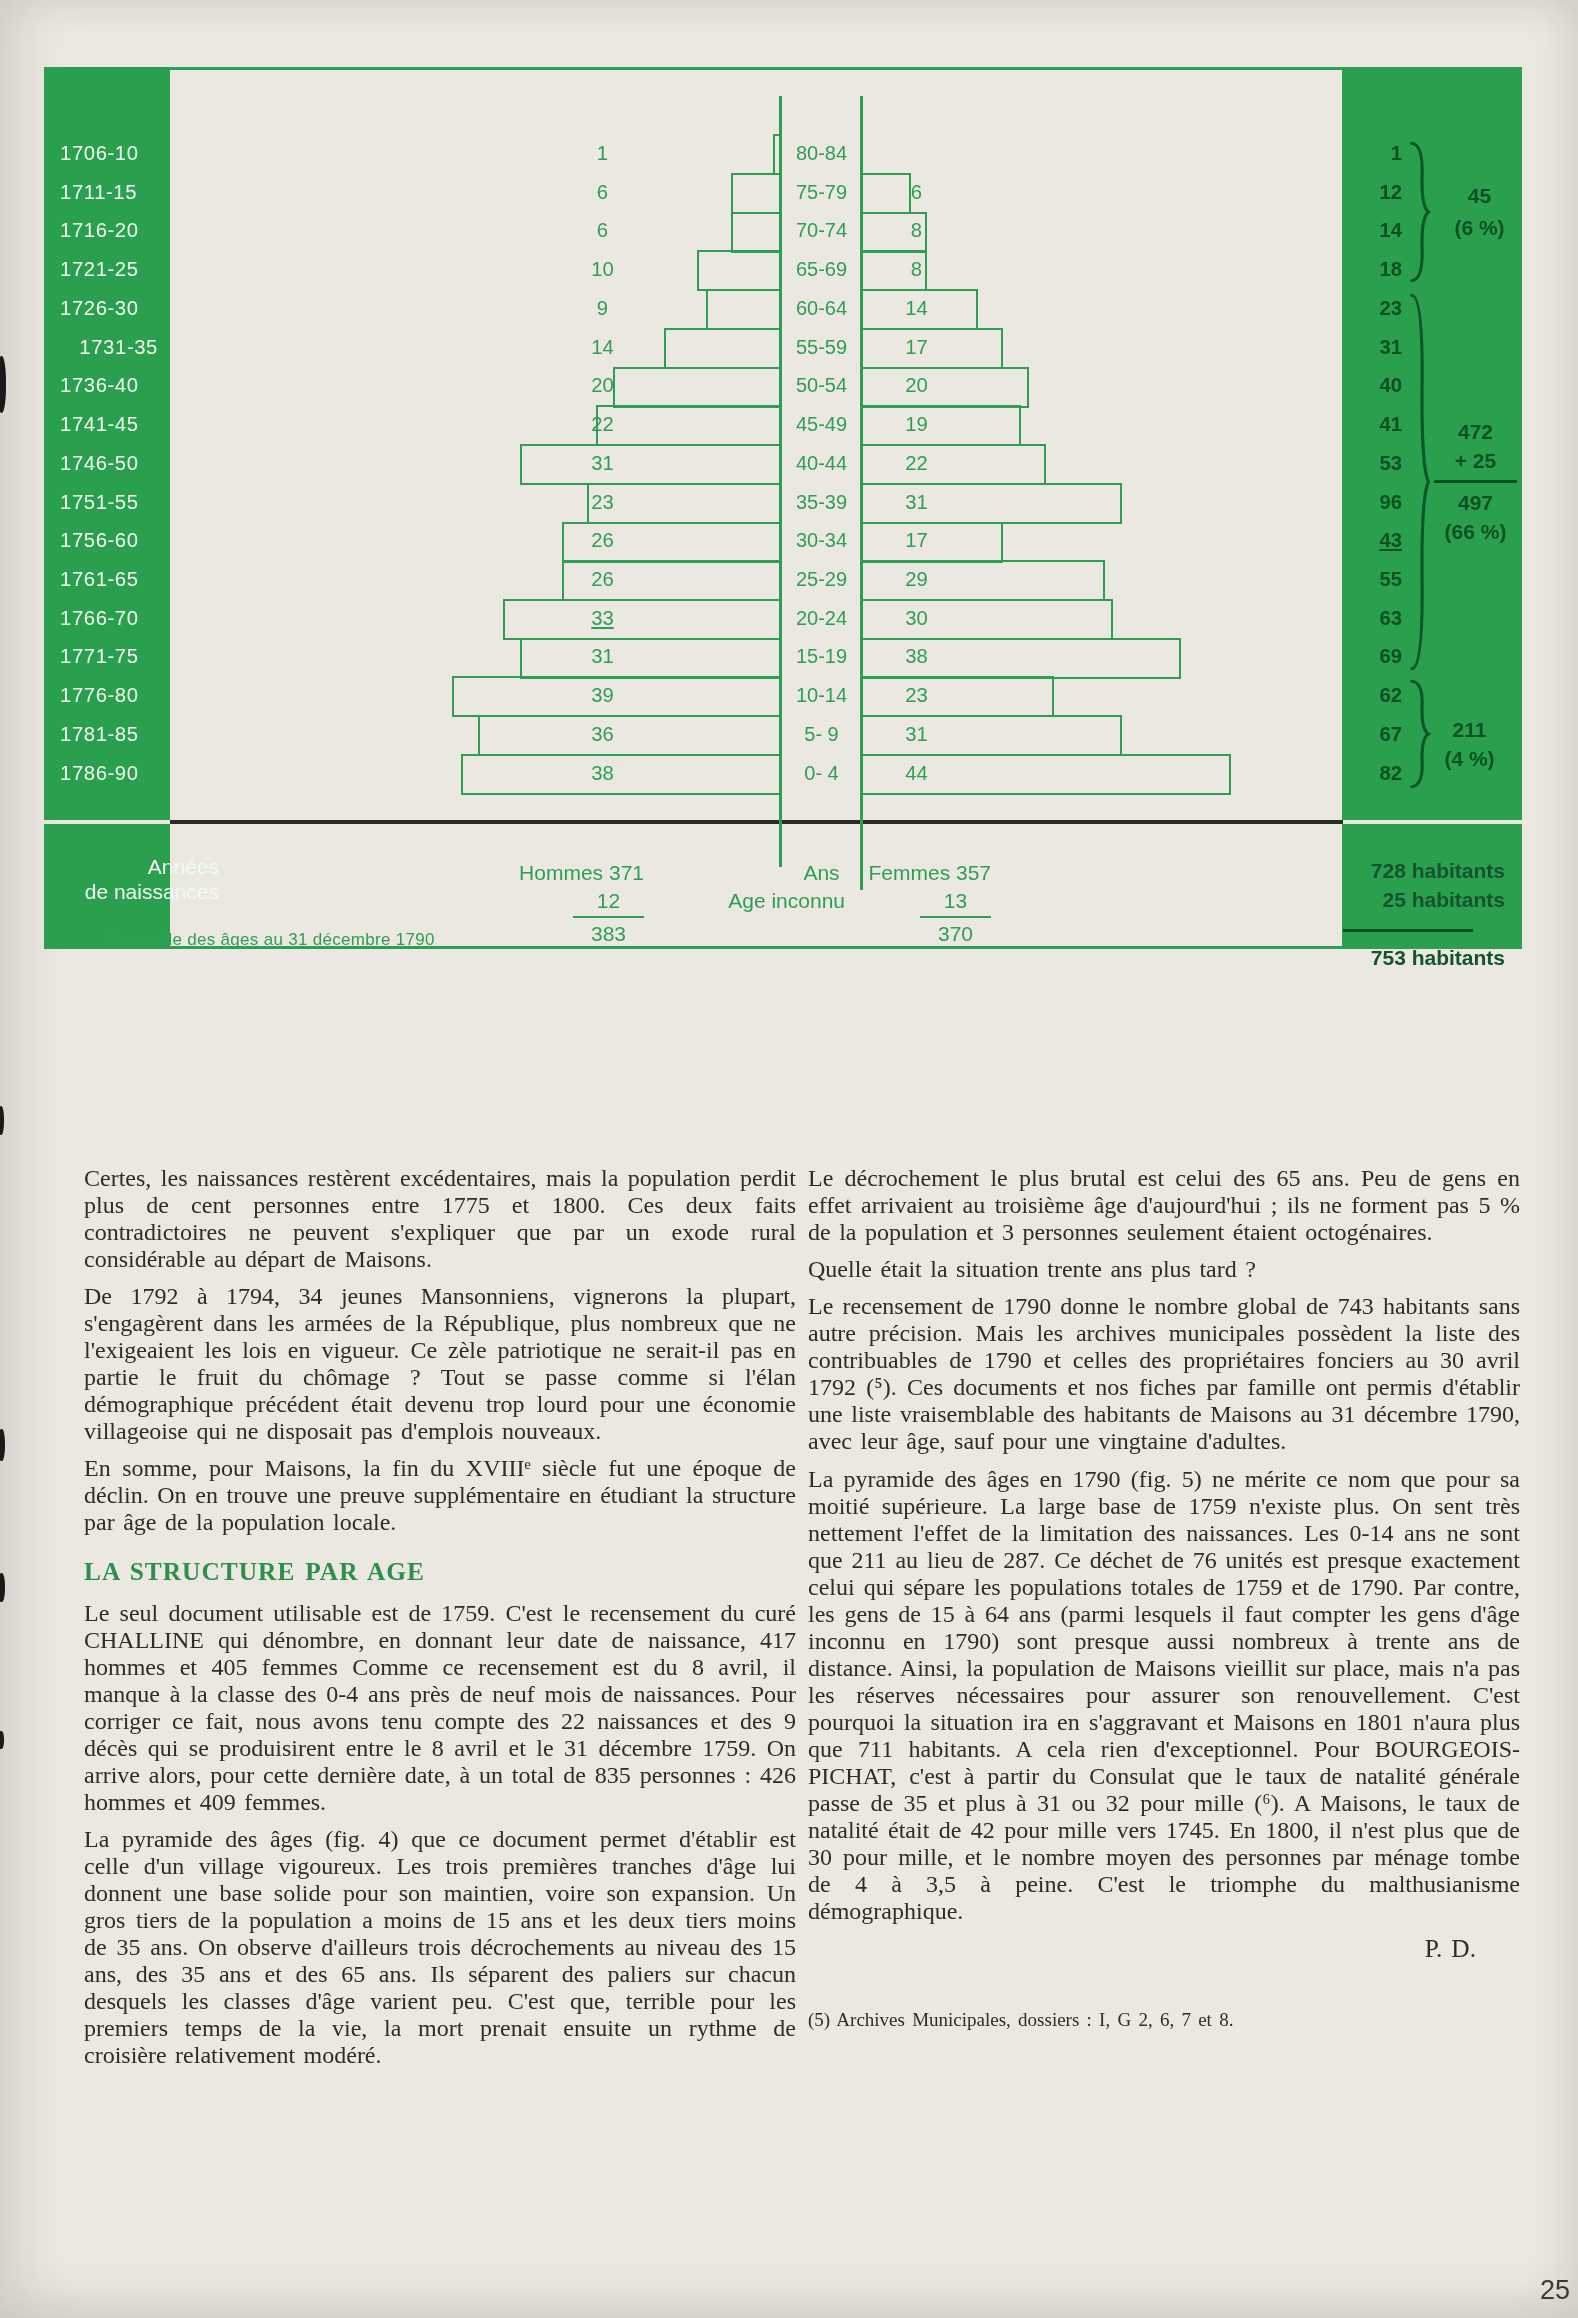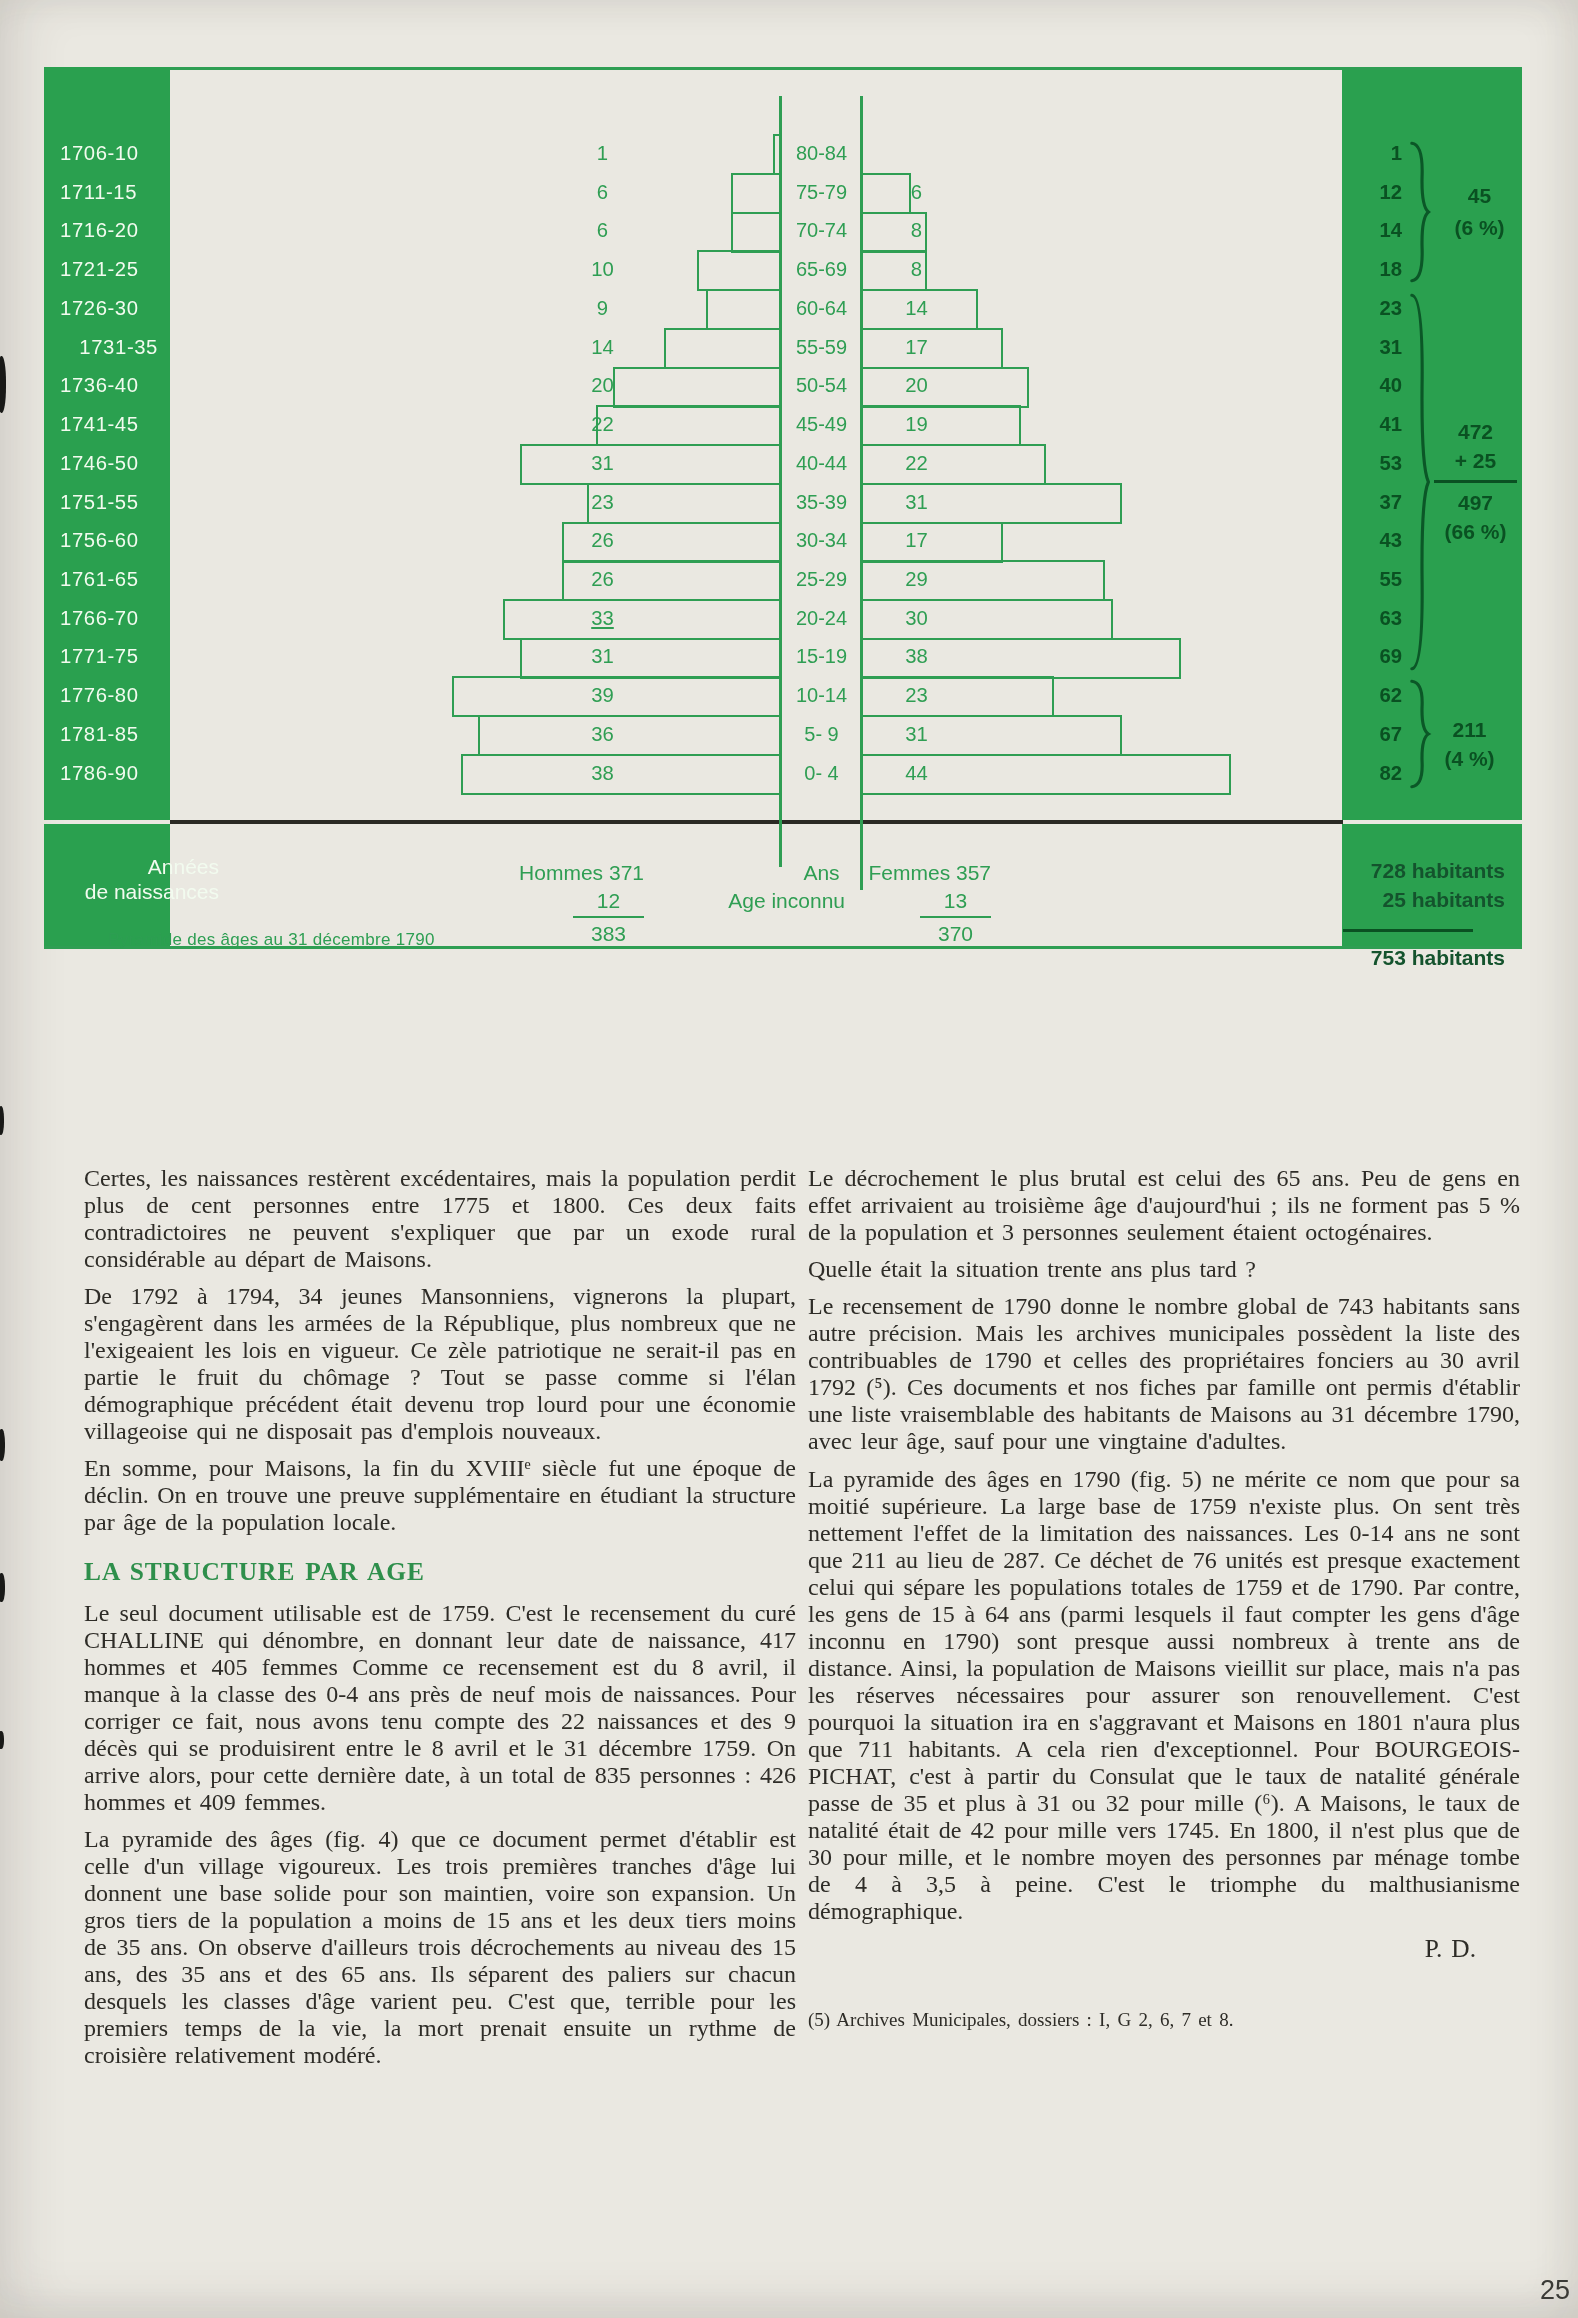--- a/index.html
+++ b/index.html
@@ -180,28 +180,28 @@
       <div class="val val-men" style="top: 384px;">31</div>
       <div class="bar" style="left: 816px; top: 377px; width: 186px; height: 41px;"></div>
       <div class="val val-women" style="top: 384px;">22</div>
       <div class="val val-total" style="top: 384px;">53</div>
       <div class="year-label" style="top: 423px;">1751-55</div>
       <div class="age-label" style="top: 423px;">35-39</div>
       <div class="bar" style="left: 543px; top: 416px; width: 194px; height: 41px;"></div>
       <div class="val val-men" style="top: 423px;">23</div>
       <div class="bar" style="left: 816px; top: 416px; width: 262px; height: 41px;"></div>
       <div class="val val-women" style="top: 423px;">31</div>
-      <div class="val val-total" style="top: 423px;">37</div>
+      <div class="val val-total" style="top: 423px;">96</div>
       <div class="year-label" style="top: 461px;">1756-60</div>
       <div class="age-label" style="top: 461px;">30-34</div>
       <div class="bar" style="left: 518px; top: 455px; width: 220px; height: 41px;"></div>
       <div class="val val-men" style="top: 461px;">26</div>
       <div class="bar" style="left: 816px; top: 455px; width: 143px; height: 41px;"></div>
       <div class="val val-women" style="top: 461px;">17</div>
-      <div class="val val-total" style="top: 461px;">43</div>
+      <div class="val val-total" style="top: 461px; text-decoration: underline;">43</div>
       <div class="year-label" style="top: 500px;">1761-65</div>
       <div class="age-label" style="top: 500px;">25-29</div>
       <div class="bar" style="left: 518px; top: 493px; width: 220px; height: 41px;"></div>
       <div class="val val-men" style="top: 500px;">26</div>
       <div class="bar" style="left: 816px; top: 493px; width: 245px; height: 41px;"></div>
       <div class="val val-women" style="top: 500px;">29</div>
       <div class="val val-total" style="top: 500px;">55</div>
       <div class="year-label" style="top: 539px;">1766-70</div>
       <div class="age-label" style="top: 539px;">20-24</div>
       <div class="bar" style="left: 459px; top: 532px; width: 279px; height: 41px;"></div>

